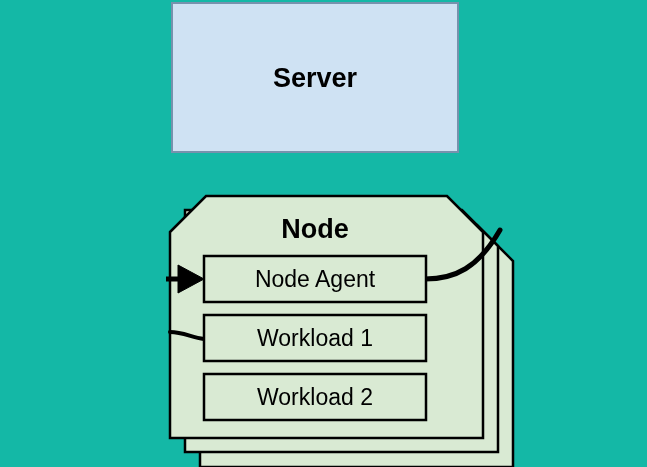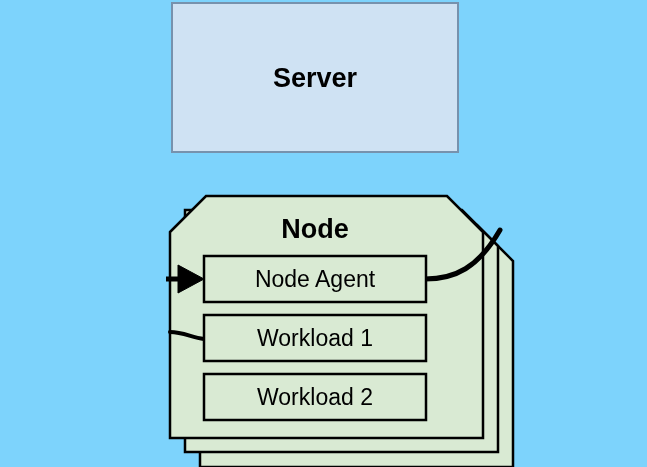--- a/index.html
+++ b/index.html
@@ -10,21 +10,21 @@
   body {
     width: 647px;
     height: 467px;
     overflow: hidden;
     font-family: "Liberation Sans", sans-serif;
   }
   #canvas {
     position: relative;
     width: 647px;
     height: 467px;
-    background: #7dd3fc;
+    background: #14b8a6;
   }
   #diagram-svg {
     position: absolute;
     left: 0;
     top: 0;
     width: 647px;
     height: 467px;
     display: block;
   }
   .node-title-text {

